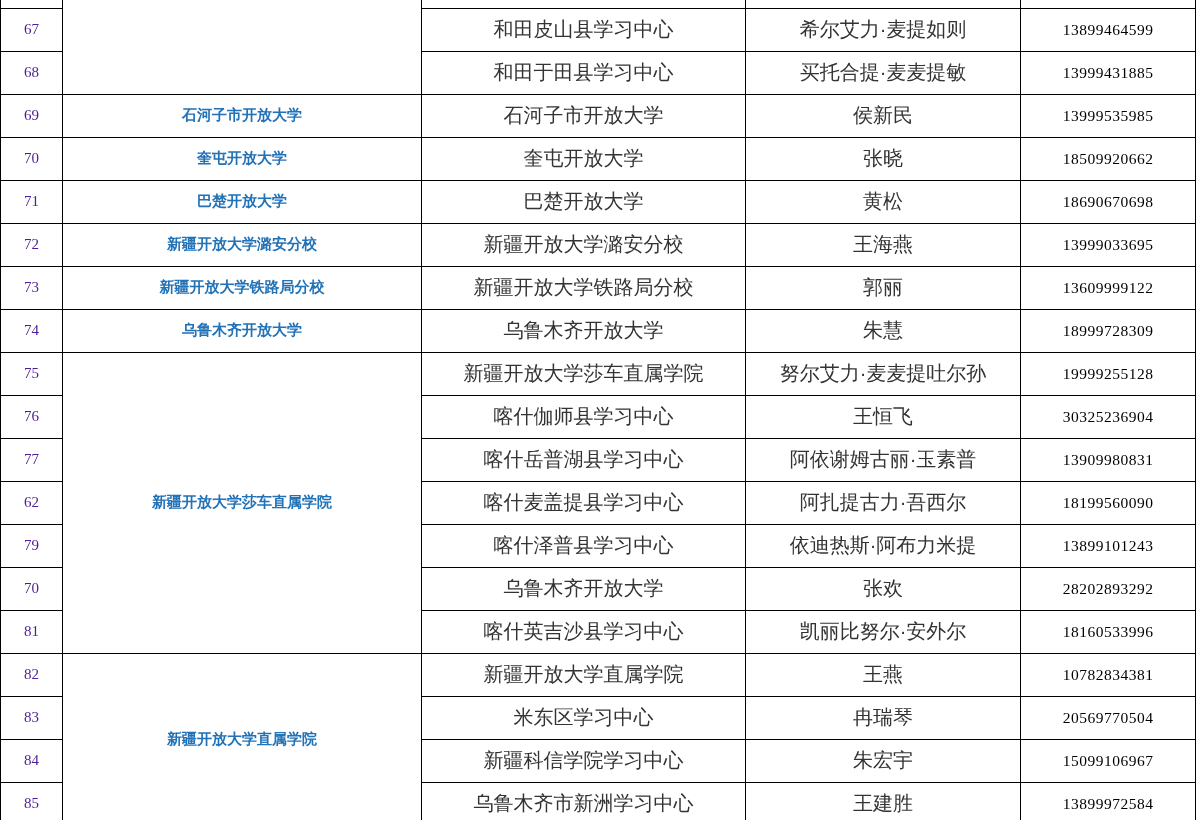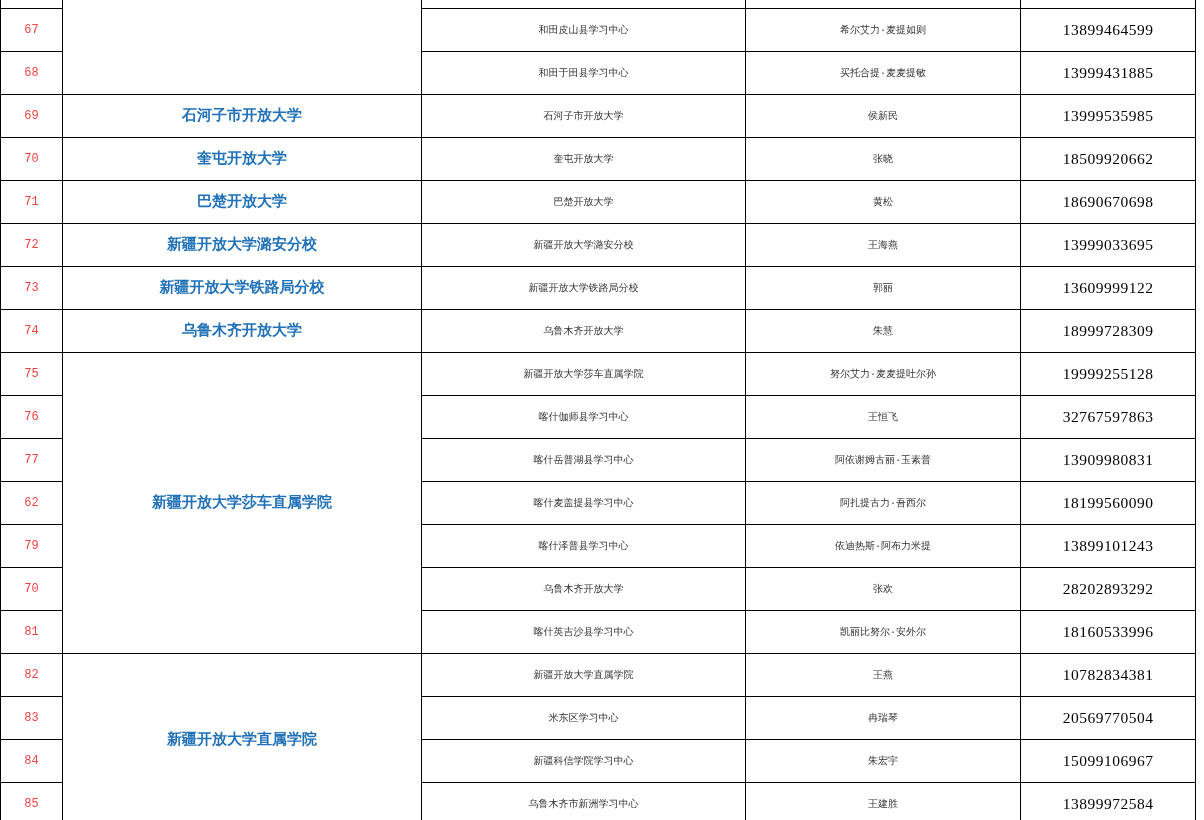--- a/index.html
+++ b/index.html
@@ -33,33 +33,33 @@
   .contact-table tr {
     height: 43px;
   }
   .contact-table tr.sliver {
     height: 8px;
   }
   .contact-table tr:first-child td {
     border-top: none;
   }
   .col-no {
-    font-family: Liberation Mono, monospace;
-    font-size: 12px;
-    color: #ef4444;
+    font-family: Liberation Serif, serif;
+    font-size: 15px;
+    color: #4c1d95;
   }
   .col-uni {
     font-family: "Liberation Sans", "DejaVu Sans", sans-serif;
     font-weight: bold;
     font-size: 15px;
     color: #2272b8;
   }
   .col-center, .col-contact {
-    font-family: Liberation Mono, monospace;
-    font-size: 10px;
+    font-family: Liberation Sans, sans-serif;
+    font-size: 20px;
     color: #333333;
   }
   .col-phone {
     font-family: "Liberation Serif", "DejaVu Serif", serif;
     font-size: 15.5px;
     letter-spacing: 0.5px;
     color: #000000;
   }
 </style>
 </head>
@@ -140,21 +140,21 @@
           <td class="col-no">75</td>
           <td class="col-uni" rowspan="7">新疆开放大学莎车直属学院</td>
           <td class="col-center">新疆开放大学莎车直属学院</td>
           <td class="col-contact">努尔艾力·麦麦提吐尔孙</td>
           <td class="col-phone">19999255128</td>
         </tr>
         <tr>
           <td class="col-no">76</td>
           <td class="col-center">喀什伽师县学习中心</td>
           <td class="col-contact">王恒飞</td>
-          <td class="col-phone">32767597863</td>
+          <td class="col-phone">30325236904</td>
         </tr>
         <tr>
           <td class="col-no">77</td>
           <td class="col-center">喀什岳普湖县学习中心</td>
           <td class="col-contact">阿依谢姆古丽·玉素普</td>
           <td class="col-phone">13909980831</td>
         </tr>
         <tr>
           <td class="col-no">62</td>
           <td class="col-center">喀什麦盖提县学习中心</td>

